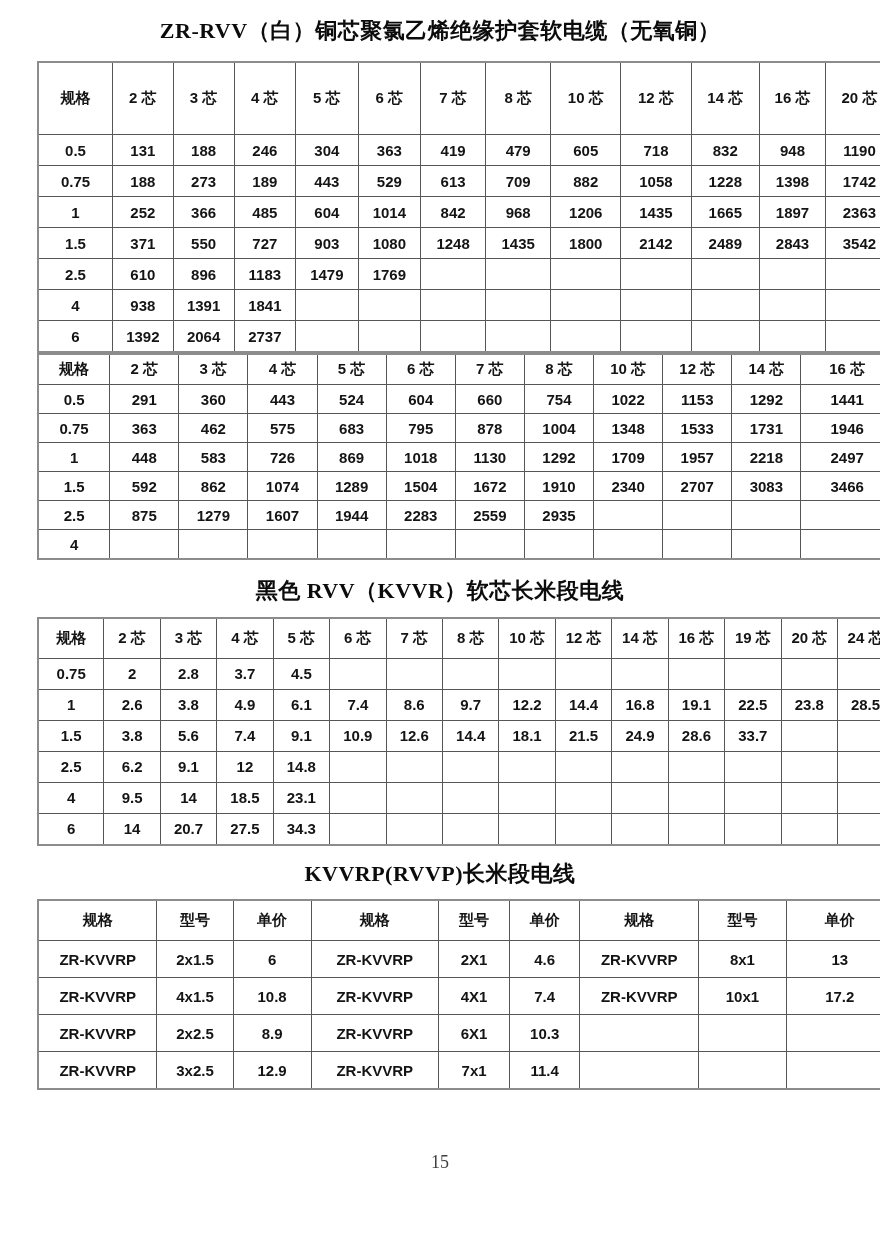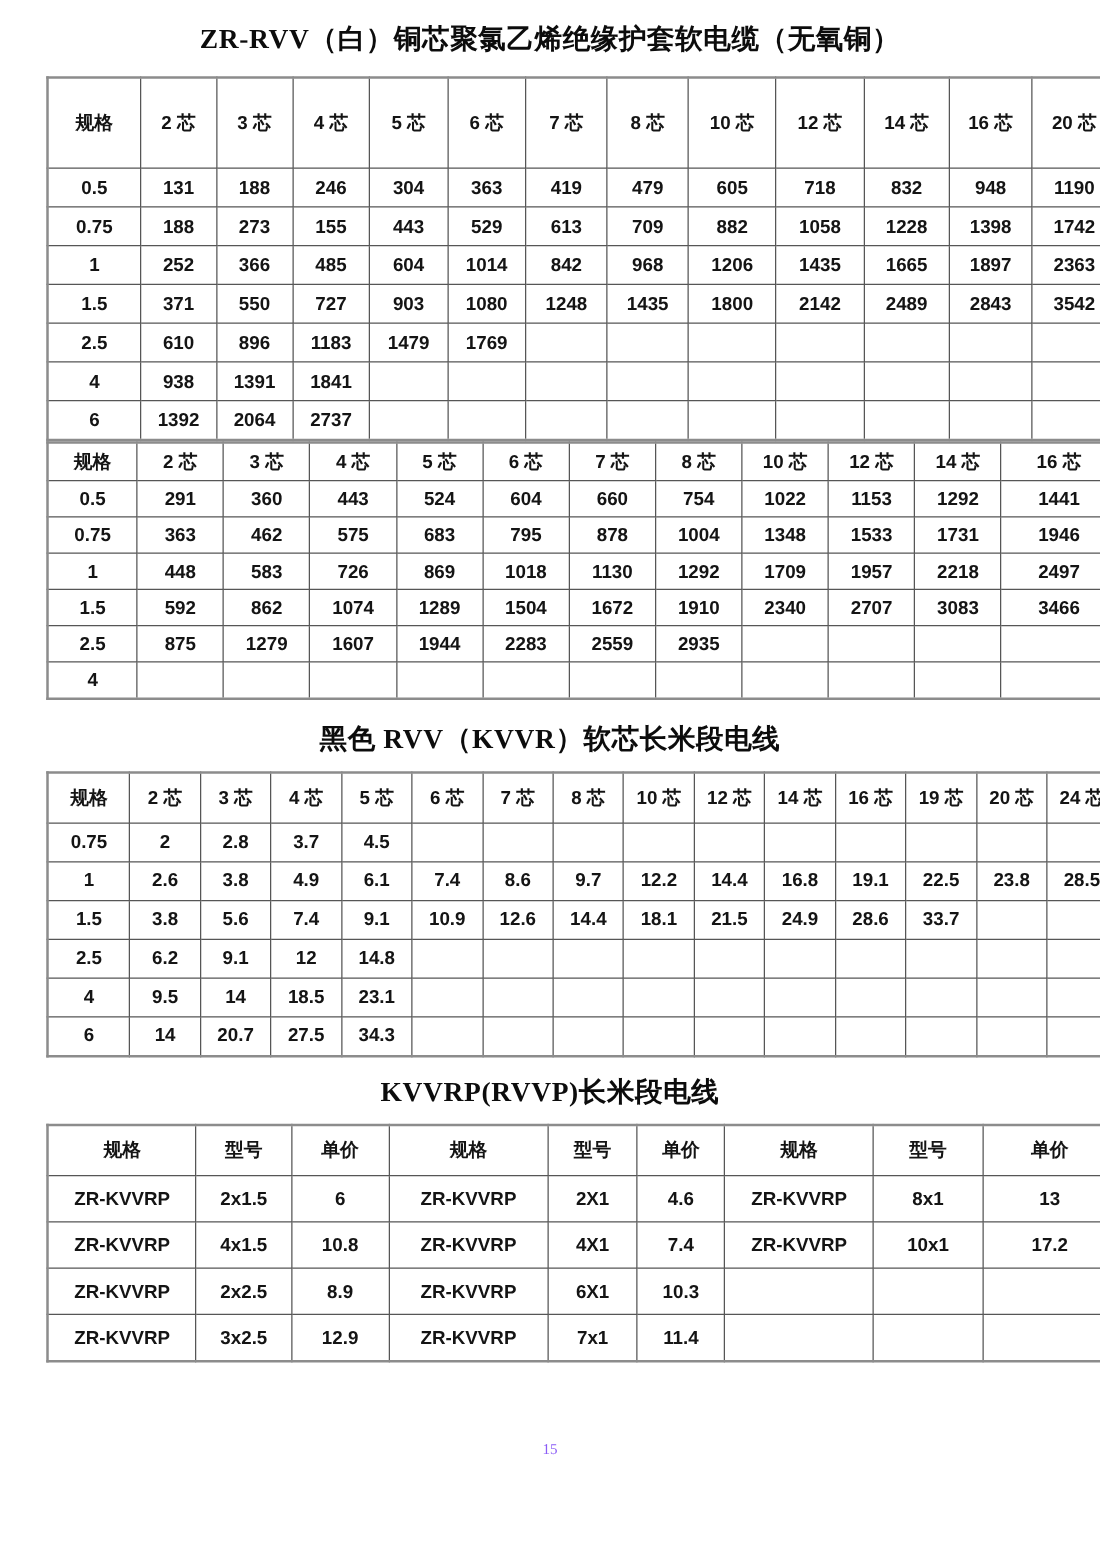--- a/index.html
+++ b/index.html
@@ -63,22 +63,22 @@
   .t3 th { font-size: 15px; }
   .t3 td { font-size: 14.5px; }
 
   .page-num {
     position: absolute;
     left: 0;
     right: 0;
     top: 1152px;
     text-align: center;
     font-family: "Liberation Serif", serif;
-    font-size: 12px;
-    color: #8b5cf6;
+    font-size: 18px;
+    color: #404040;
   }
 </style>
 </head>
 <body>
 
 <div class="page">
 
   <section class="sec1">
     <h2 class="tbl-title">ZR-RVV（白）铜芯聚氯乙烯绝缘护套软电缆（无氧铜）</h2>
     <table class="t t0">
@@ -127,21 +127,21 @@
             <td>605</td>
             <td>718</td>
             <td>832</td>
             <td>948</td>
             <td>1190</td>
           </tr>
           <tr>
             <td>0.75</td>
             <td>188</td>
             <td>273</td>
-            <td>155</td>
+            <td>189</td>
             <td>443</td>
             <td>529</td>
             <td>613</td>
             <td>709</td>
             <td>882</td>
             <td>1058</td>
             <td>1228</td>
             <td>1398</td>
             <td>1742</td>
           </tr>

